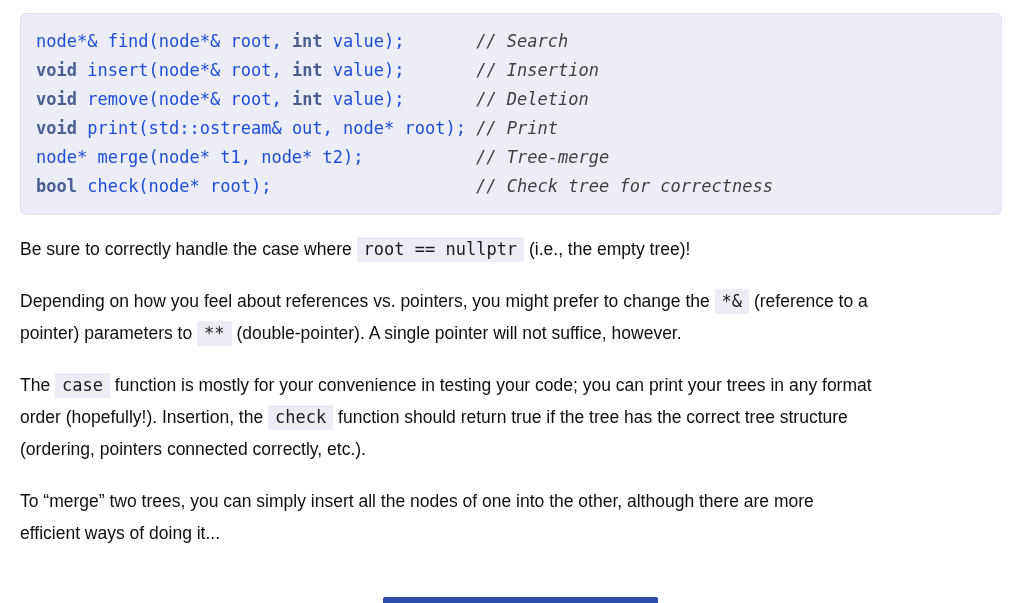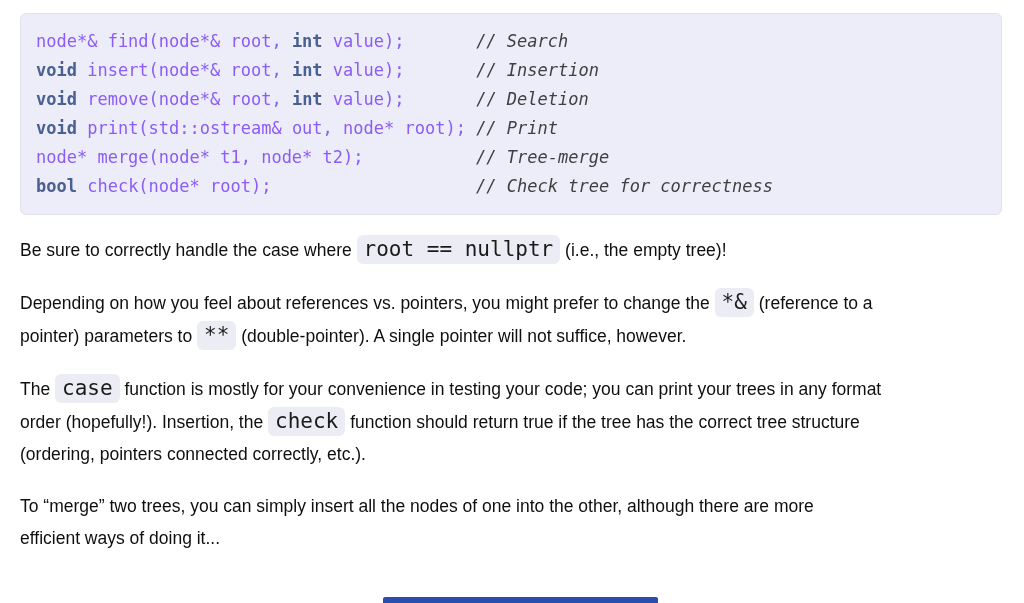--- a/index.html
+++ b/index.html
@@ -11,30 +11,30 @@
   .code-block{
     position:absolute;left:20px;top:13px;width:982px;box-sizing:border-box;
     background:#ecedf8;border:1px solid #e1e2ef;border-radius:6px;
     padding:13px 15px;margin:0;
     font-family:"DejaVu Sans Mono",monospace;font-size:17px;line-height:29px;
     white-space:pre;color:#1a1a1a;
   }
   .code-line{white-space:pre;}
   .kw{color:#4a6091;font-weight:bold;}
   .comment{color:#404040;font-style:italic;}
-  .plain{color:#8b5cf6;text-align:right;}
+  .plain{color:#1d4ed8;text-align:right;}
   .paragraphs{
     position:absolute;left:20px;top:233px;width:990px;
     font-size:17.5px;line-height:32px;color:#0f0f0f;
   }
   .para{margin:0 0 20px 0;}
   .pline{white-space:pre-wrap;}
   .iline{
-    font-family:"DejaVu Sans Mono",monospace;font-size:21px;
-    background:#ececf4;border-radius:6px;padding:2px 7px 3px;color:#1a1a1a;
+    font-family:"DejaVu Sans Mono",monospace;font-size:17px;
+    background:#ececf4;border-radius:0;padding:2px 7px 3px;color:#1a1a1a;
   }
   .bottom-bar{
     position:absolute;left:383px;top:597px;width:275px;height:6px;
     background:#2b4dad;border-radius:2px 2px 0 0;
   }
 </style>
 </head>
 <body>
 
 <pre class="code-block" id="codeBlock"><div class="code-line"><span class="plain">node*&amp; find(node*&amp; root, </span><span class="kw">int</span><span class="plain"> value);</span><span class="comment">       // Search</span></div><div class="code-line"><span class="kw">void</span><span class="plain"> insert(node*&amp; root, </span><span class="kw">int</span><span class="plain"> value);</span><span class="comment">       // Insertion</span></div><div class="code-line"><span class="kw">void</span><span class="plain"> remove(node*&amp; root, </span><span class="kw">int</span><span class="plain"> value);</span><span class="comment">       // Deletion</span></div><div class="code-line"><span class="kw">void</span><span class="plain"> print(std::ostream&amp; out, node* root);</span><span class="comment"> // Print</span></div><div class="code-line"><span class="plain">node* merge(node* t1, node* t2);</span><span class="comment">           // Tree-merge</span></div><div class="code-line"><span class="kw">bool</span><span class="plain"> check(node* root);</span><span class="comment">                    // Check tree for correctness</span></div></pre>

